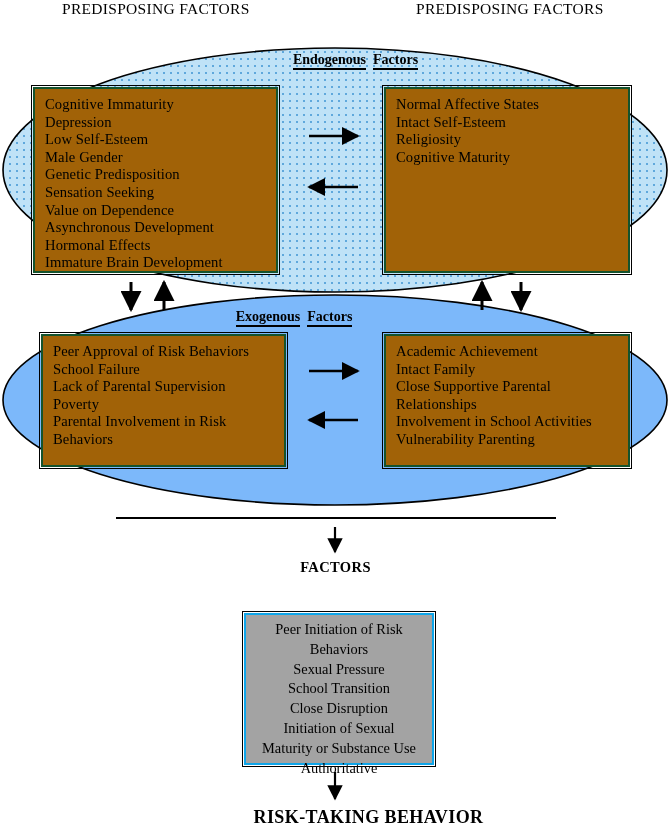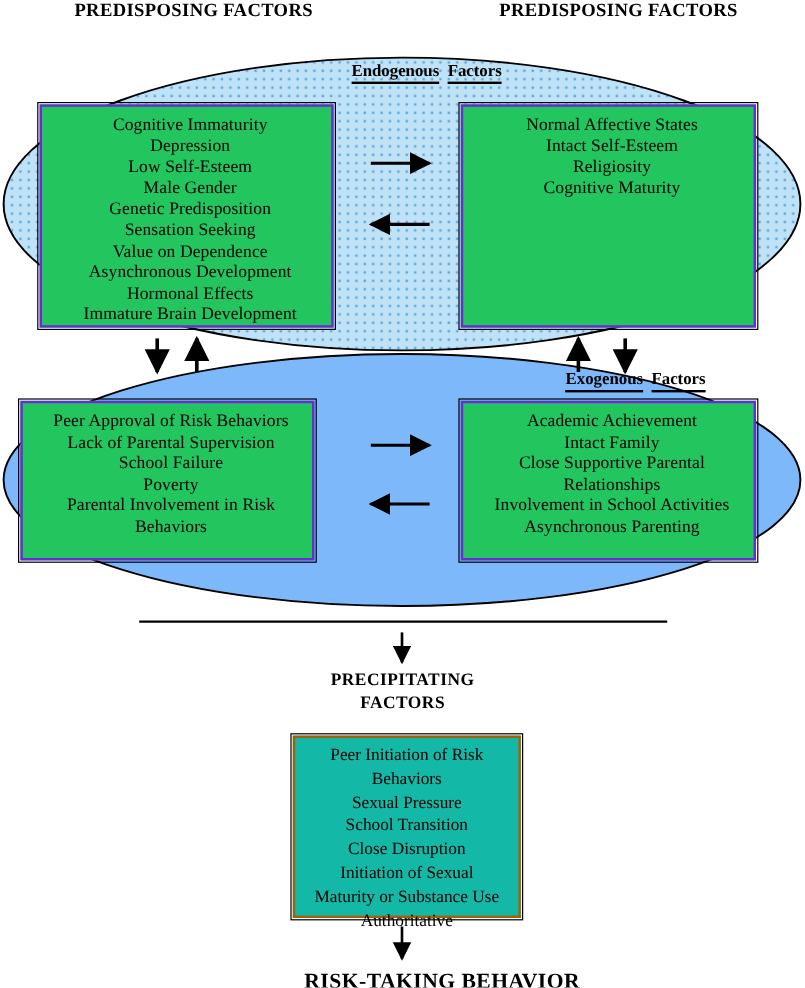--- a/index.html
+++ b/index.html
@@ -26,21 +26,21 @@
   .svg-layer {
     position: absolute;
     left: 0; top: 0;
     width: 671px;
     height: 823px;
   }
 
   
   .head-caption {
     position: absolute;
-    font-weight: bold;
+    font-weight: normal;
     font-size: 15.5px;
     letter-spacing: 0.3px;
     white-space: nowrap;
     font-family: "Liberation Serif", "DejaVu Serif", serif;
   }
   #caption-left  { left: 62px;  top: 0px; }
   #caption-right { left: 416px; top: 0px; }
 
   
   .band-label {
@@ -50,48 +50,47 @@
     white-space: nowrap;
     text-align: center;
   }
   .band-label span {
     border-bottom: 2px solid #000;
     display: inline-block;
     padding-bottom: 0px;
   }
   .band-label .w2 { margin-left: 7px; }
   #label-endogenous { left: 0px; top: 52px; width: 671px; margin-left: 20px; }
-  #label-exogenous  { left: 0px; top: 309px; width: 588px; text-align: right; }
+  #label-exogenous  { left: 0px; top: 309px; width: 588px; }
 
   
   .factor-box {
     position: absolute;
-    background: #22c55e;
-    border: 2px solid #6d28d9;
+    background: #a16207;
+    border: 2px solid #14532d;
     outline: 1px solid #000000;
     outline-offset: 1px;
     box-sizing: border-box;
     padding: 7px 4px 5px 10px;
-    text-align: center;
   }
   .factor-box ul {
     list-style: none;
     margin: 0;
     padding: 0;
   }
   .factor-box li {
     font-size: 14.6px;
     line-height: 17.6px;
     white-space: nowrap;
     letter-spacing: 0.1px;
   }
 
   #box-endo-left  { left: 33px;  top: 87px;  width: 245px; height: 186px; }
   #box-endo-right { left: 384px; top: 87px;  width: 246px; height: 186px; }
-  #box-exo-left   { left: 17px;  top: 334px; width: 245px; height: 133px; }
+  #box-exo-left   { left: 41px;  top: 334px; width: 245px; height: 133px; }
   #box-exo-right  { left: 384px; top: 334px; width: 246px; height: 133px; }
 
   
   #precip-title {
     position: absolute;
     left: 0px;
     top: 558px;
     width: 671px;
     text-align: center;
     font-weight: bold;
@@ -99,22 +98,22 @@
     line-height: 19px;
     letter-spacing: 0.4px;
   }
 
   #box-precip {
     position: absolute;
     left: 244px;
     top: 613px;
     width: 190px;
     height: 152px;
-    background: #14b8a6;
-    border: 2px solid #a16207;
+    background: #a3a3a3;
+    border: 2px solid #0ea5e9;
     outline: 1px solid #000000;
     outline-offset: 1px;
     box-sizing: border-box;
     padding: 5px 2px 2px 2px;
   }
   #box-precip ul {
     list-style: none;
     margin: 0;
     padding: 0;
     text-align: center;
@@ -207,41 +206,40 @@
       <li>Normal Affective States</li>
       <li>Intact Self-Esteem</li>
       <li>Religiosity</li>
       <li>Cognitive Maturity</li>
     </ul>
   </div>
 
   <div class="factor-box" id="box-exo-left">
     <ul>
       <li>Peer Approval of Risk Behaviors</li>
+      <li>School Failure</li>
       <li>Lack of Parental Supervision</li>
-      <li>School Failure</li>
       <li>Poverty</li>
       <li>Parental Involvement in Risk</li>
       <li>Behaviors</li>
     </ul>
   </div>
 
   <div class="factor-box" id="box-exo-right">
     <ul>
       <li>Academic Achievement</li>
       <li>Intact Family</li>
       <li>Close Supportive Parental</li>
       <li>Relationships</li>
       <li>Involvement in School Activities</li>
-      <li>Asynchronous Parenting</li>
+      <li>Vulnerability Parenting</li>
     </ul>
   </div>
 
   <div id="precip-title">
-    <div>PRECIPITATING</div>
     <div>FACTORS</div>
   </div>
 
   <div id="box-precip">
     <ul>
       <li>Peer Initiation of Risk</li>
       <li>Behaviors</li>
       <li>Sexual Pressure</li>
       <li>School Transition</li>
       <li>Close Disruption</li>

